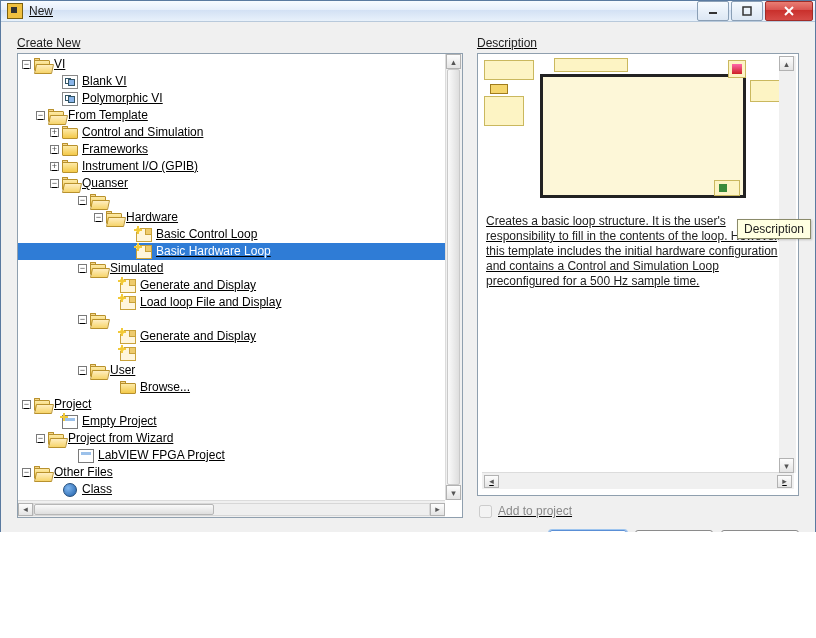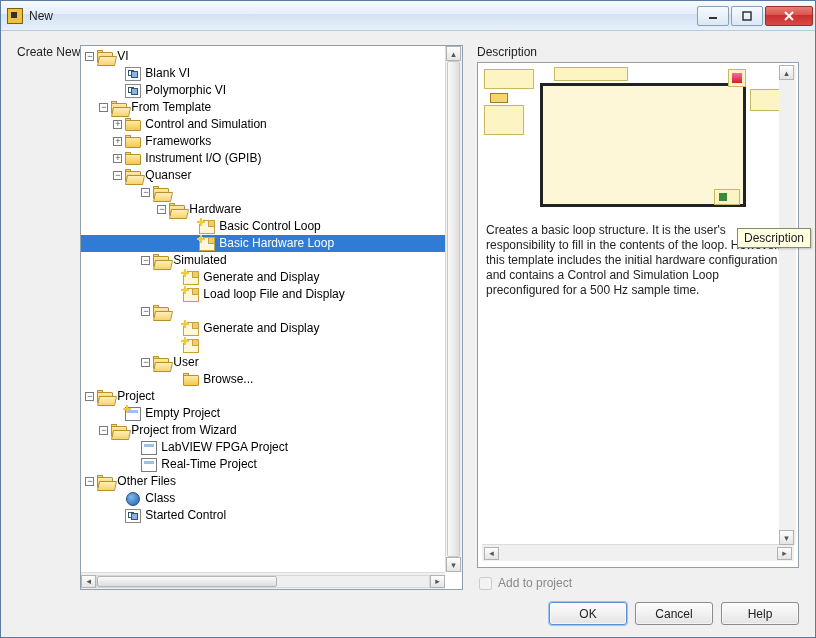--- a/index.html
+++ b/index.html
@@ -5,26 +5,27 @@
   * { box-sizing: border-box; }
   body {
     margin: 0;
     font-family: "Segoe UI", Tahoma, sans-serif;
     font-size: 12px;
     background: #fff;
     overflow: hidden;
   }
   .window {
     width: 816px;
-    height: 638px;
+    height: 532px;
     border: 1px solid #5a7aa0;
     display: flex;
     flex-direction: column;
     background: #f0f0f0;
     box-shadow: 0 0 6px rgba(0,0,0,.3);
+    text-decoration: underline;
   }
   .titlebar {
     height: 30px;
     background: linear-gradient(to bottom, #f7fbff 0%, #e6eefb 45%, #d3e1f4 46%, #e8f1fb 100%);
     border-bottom: 1px solid #b8c9db;
     display: flex;
     align-items: center;
     padding: 0 2px 0 6px;
   }
   .appicon {
@@ -55,21 +56,21 @@
   .winbtn svg{display:block}
   .content{
     flex:1;
     background:#f0f0f0;
     padding:14px 16px 12px 16px;
     display:flex;
     flex-direction:column;
     position:relative;
   }
   .panels{display:flex;gap:14px;flex:1;min-height:0}
-  .panel-left{flex:1;display:flex;flex-direction:row;min-width:0}
+  .panel-left{flex:1;display:flex;flex-direction:column;min-width:0}
   .panel-right{width:322px;display:flex;flex-direction:column}
   .panel-label{font-size:12px;color:#222;margin-bottom:3px}
   .treebox{
     flex:1;
     border:1px solid #8f9fae;
     background:#fff;
     overflow:auto;
     position:relative;
   }
   .tree{
@@ -424,26 +425,20 @@
                   <span class="tab"></span>
                   <span class="body"></span>
                 </span>
                 <span class="label">Project from Wizard</span>
               </div>
             <div class="node">
                 <span class="indent" style="width:46px"></span>
                 <span class="twisty none"></span>
                 <span class="icon-proj"></span>
                 <span class="label">LabVIEW FPGA Project</span>
-              </div>
-            <div class="node">
-                <span class="indent" style="width:46px"></span>
-                <span class="twisty none"></span>
-                <span class="icon-proj"></span>
-                <span class="label">Real-Time Project</span>
               </div>
 
             <div class="node">
                 <span class="indent" style="width:4px"></span>
                 <span class="twisty box">−</span>
                 <span class="icon-folder open">
                   <span class="tab"></span>
                   <span class="body"></span>
                 </span>
                 <span class="label">Other Files</span>

